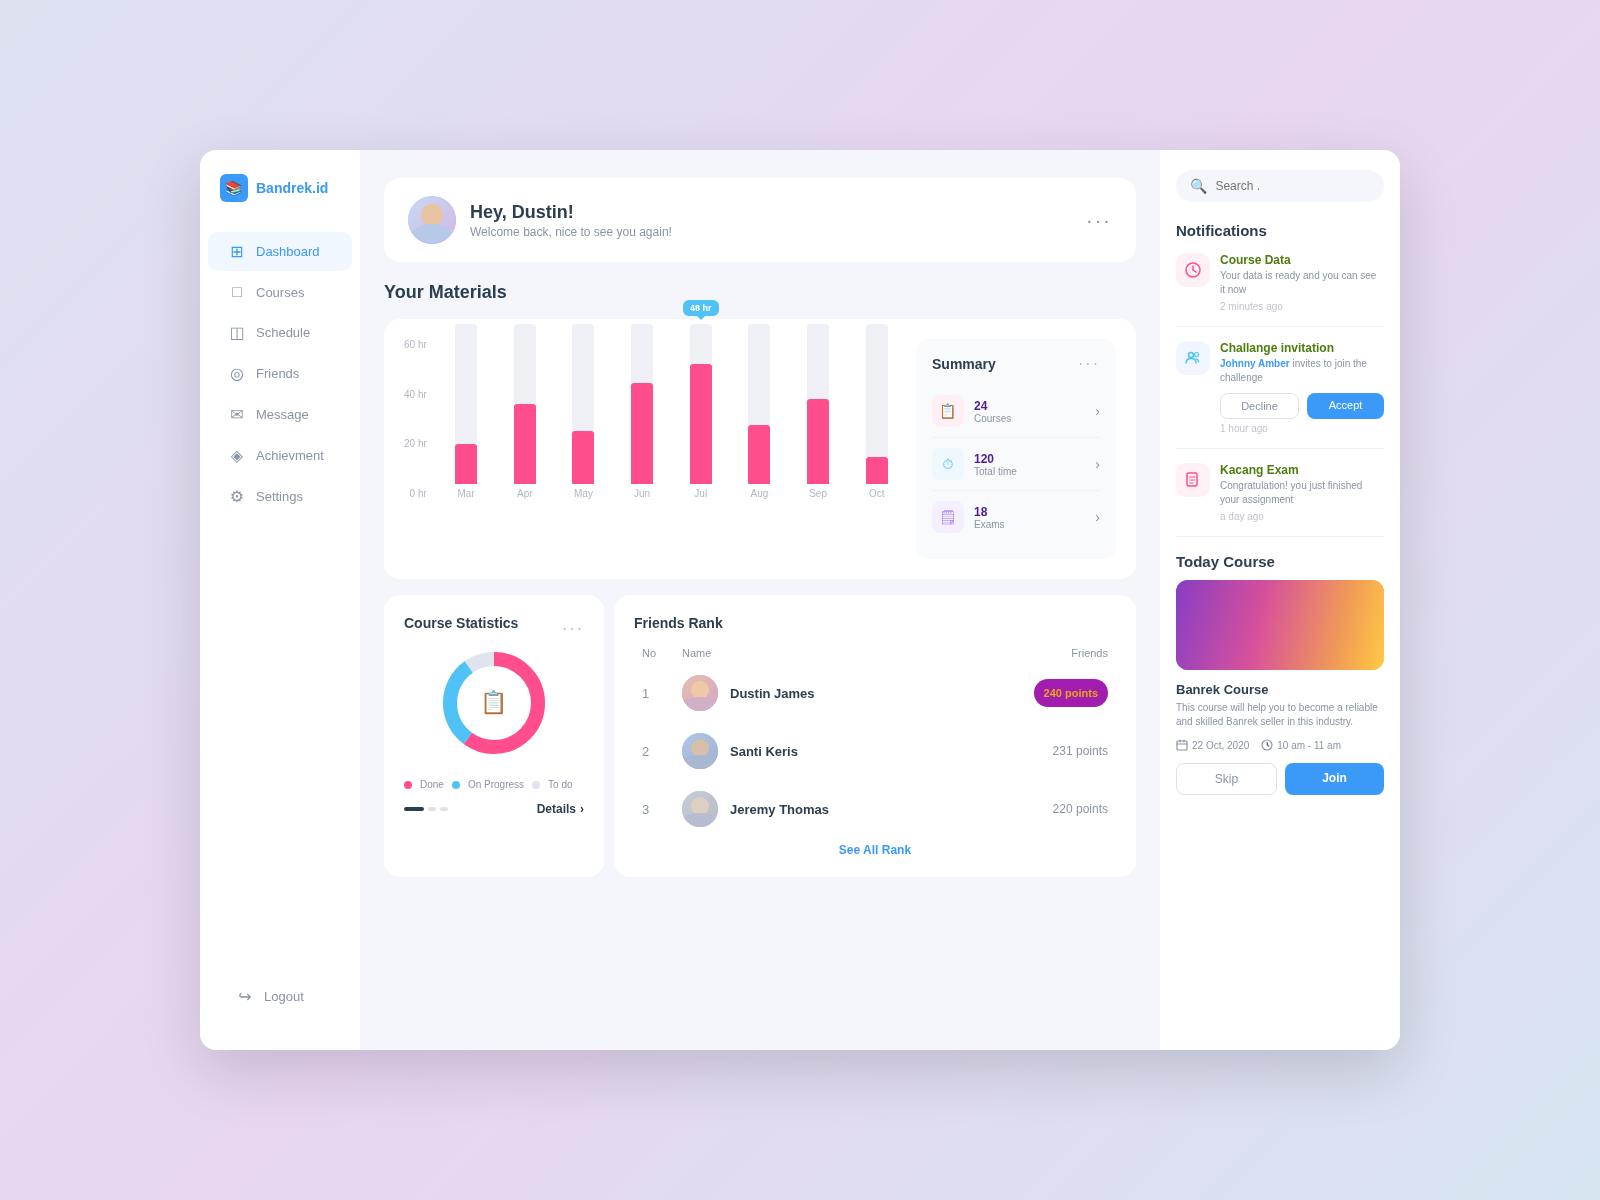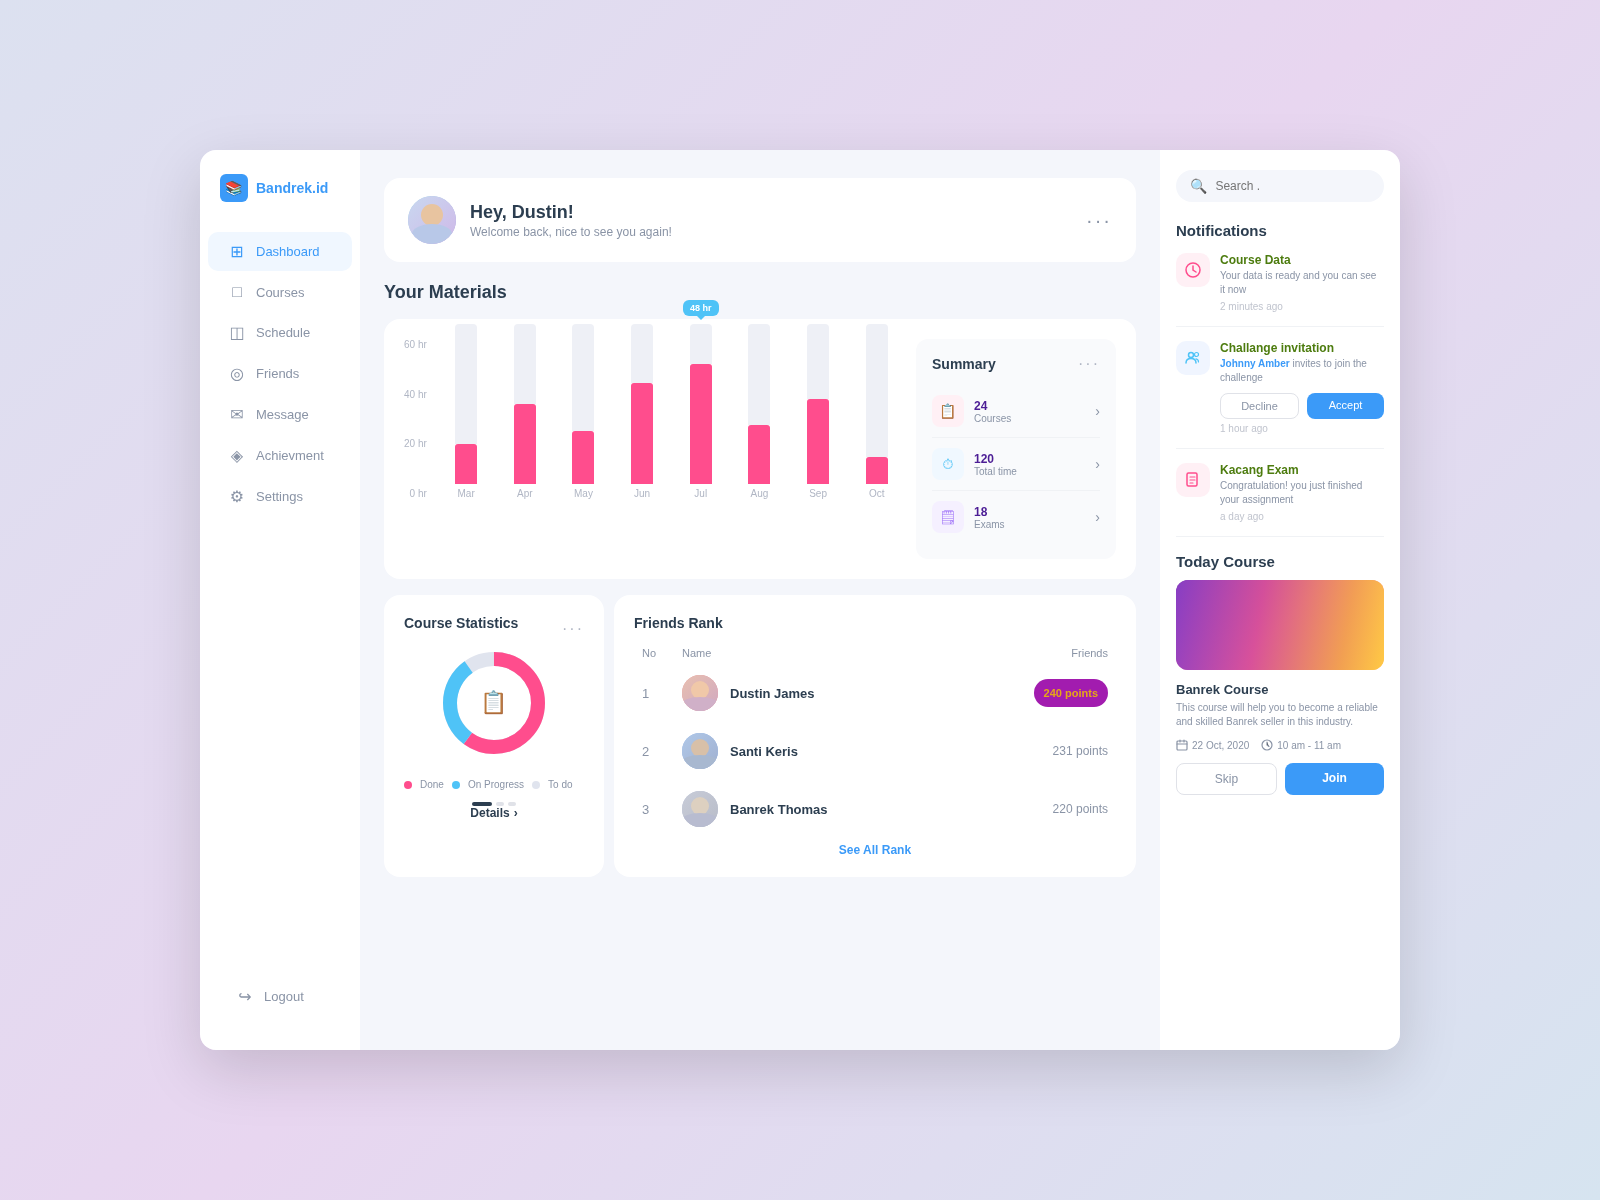--- a/index.html
+++ b/index.html
@@ -273,21 +273,20 @@
     }
     .legend-item {
       display: flex;
       align-items: center;
       gap: 4px;
     }
     .stats-details {
       display: flex;
       align-items: center;
       justify-content: space-between;
-      flex-direction: column;
     }
     .stats-dots {
       display: flex;
       gap: 4px;
     }
     .dot-nav {
       width: 20px;
       height: 4px;
       border-radius: 2px;
       background: #2c3e50;
@@ -799,21 +798,21 @@
         <div class="rank-row">
           <span class="rank-num">3</span>
           <div class="rank-avatar" style="background:linear-gradient(135deg,#c0c8e0,#b0b8d0);">
             <div style="width:100%;height:100%;background:linear-gradient(135deg,#c8ccd8,#b8bcc8);border-radius:50%;display:flex;align-items:flex-end;justify-content:center;overflow:hidden;">
               <div style="position:relative;width:100%;height:100%;">
                 <div style="width:18px;height:18px;background:#ddd0c0;border-radius:50%;position:absolute;top:6px;left:9px;"></div>
                 <div style="width:36px;height:14px;background:#b8bcd0;border-radius:50% 50% 0 0;position:absolute;bottom:0;left:0;"></div>
               </div>
             </div>
           </div>
-          <span class="rank-name">Banrek Thomas</span>
+          <span class="rank-name">Jeremy Thomas</span>
           <span class="rank-points">220 points</span>
         </div>
         <div class="see-all">See All Rank</div>
       </div>
     </div>
   </div>
 
   <div class="right-panel">
     <div class="search-box">
       <span class="search-icon">🔍</span>

